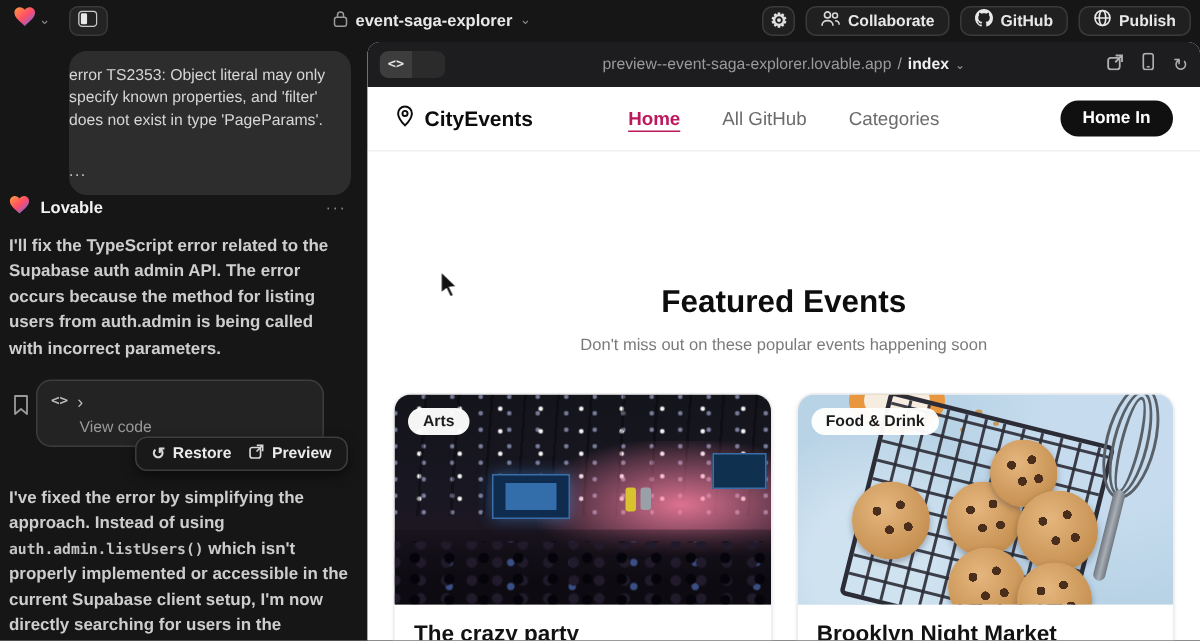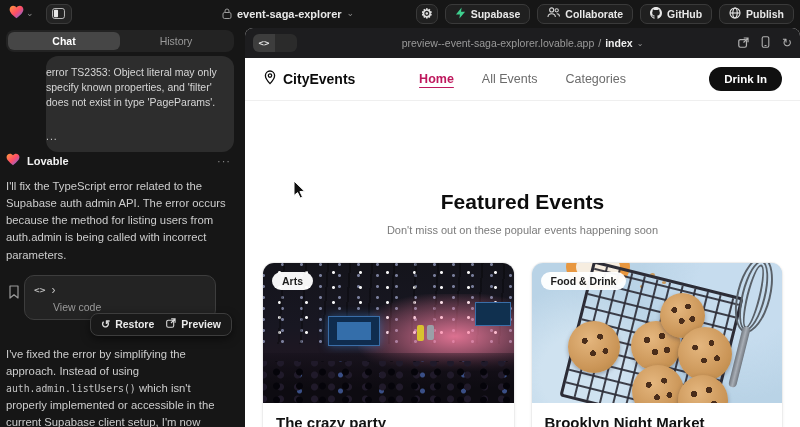--- a/index.html
+++ b/index.html
@@ -31,21 +31,21 @@
   .chat { width:240px; flex:none; position:relative; padding:3px 6px 0 6px; overflow:hidden; }
   .tabs { display:flex; background:#232323; border-radius:8px; padding:2px; position:relative; z-index:3; }
   .tab { flex:1; text-align:center; font-size:10.5px; padding:3px 0; border-radius:6px; color:#9a9a9a; }
   .tab.active { background:#464646; color:#fff; font-weight:600; }
   .bubble { margin:4px 0 0 40px; width:188px; background:#2d2d2d; border-radius:12px;
     padding:9px 10px 8px 0; color:#d6d6d6; font-size:10.5px; line-height:1.45; }
   .bubble .dots { display:block; margin-top:18px; color:#c9c9c9; letter-spacing:1px; }
   .assist-head { display:flex; align-items:center; }
   .assist-name { color:#f2f2f2; font-size:11px; font-weight:700; margin-left:7px; }
   .assist-menu { margin-left:auto; color:#8a8a8a; font-size:11px; letter-spacing:1px; padding:0 3px; }
-  .assist-text { margin-top:8px; color:#cdcdcd; font-size:11.3px; line-height:1.52; }
+  .assist-text { margin-top:8px; color:#cdcdcd; font-size:11.3px; line-height:1.52;font-weight:bold; }
   .assist-text .icode { font-family:"DejaVu Sans Mono", monospace; font-size:9.8px; color:#c4c4c4; }
   .edit-row { display:flex; align-items:flex-start; margin-top:11px; }
   .bookmark { margin:10px 4px 0 2px; flex:none; }
   .edit-card { flex:1; background:#232323; border:1px solid #3d3d3d; border-radius:10px;
     padding:7px 9px 6px 9px; margin-right:18px; }
   .edit-card-top { display:flex; align-items:center; gap:6px; }
   .edit-code-ic { color:#bdbdbd; font-size:9.5px; font-weight:700; }
   .edit-title { color:#f0f0f0; font-size:10.8px; font-weight:600; flex:1; white-space:nowrap; }
   .edit-chev { color:#bdbdbd; font-size:12px; }
   .edit-sub { color:#9a9a9a; font-size:10.5px; margin:4px 0 0 19px; }
@@ -193,28 +193,20 @@
     <span class="tb-project">event-saga-explorer</span>
     <span class="chev">⌄</span>
   </div>
 
   <div class="tb-right">
     <div class="tb-btn tb-gear">
       <span>⚙</span>
     </div>
     <div class="tb-btn">
       <span>
-        <svg width="11" height="12" viewBox="0 0 12 13">
-          <path d="M7.2 0.5 1 8h4.4l-0.6 4.5L11 5H6.6z" fill="#3ecf8e"></path>
-        </svg>
-      </span>
-      <span>Supabase</span>
-    </div>
-    <div class="tb-btn">
-      <span>
         <svg width="13" height="11" viewBox="0 0 14 12">
           <circle cx="5" cy="3.2" r="2.2" fill="none" stroke="#d8d8d8" stroke-width="1.2"></circle>
           <path d="M1 11c0-2.3 1.8-3.6 4-3.6S9 8.7 9 11" fill="none" stroke="#d8d8d8" stroke-width="1.2"></path>
           <circle cx="10.5" cy="3.6" r="1.8" fill="none" stroke="#d8d8d8" stroke-width="1.1"></circle>
           <path d="M10.5 7.4c1.7 0 3 1.2 3 3" fill="none" stroke="#d8d8d8" stroke-width="1.1"></path>
         </svg>
       </span>
       <span>Collaborate</span>
     </div>
     <div class="tb-btn">
@@ -234,24 +226,20 @@
         </svg>
       </span>
       <span>Publish</span>
     </div>
   </div>
 </header>
 
 <div class="main">
 
   <aside class="chat">
-    <div class="tabs">
-      <div class="tab active">Chat</div>
-      <div class="tab">History</div>
-    </div>
 
     <div class="bubble">
       <span>error TS2353: Object literal may only specify known properties, and 'filter' does not exist in type 'PageParams'.</span>
       <span class="dots">...</span>
     </div>
 
     <div class="assist-head">
       <span>
         <svg width="14" height="13" viewBox="0 0 24 22">
           <path d="M12 21 C5 15 1 11.5 1 6.8 1 3.5 3.6 1 6.8 1c2.1 0 4 1.1 5.2 2.9C13.2 2.1 15.1 1 17.2 1 20.4 1 23 3.5 23 6.8c0 4.7-4 8.2-11 14.2z" fill="url(#hg)"></path>
@@ -323,33 +311,33 @@
           </svg>
         </span>
         <span class="chrome-ic">↻</span>
       </div>
     </div>
 
     <div class="site">
       <nav class="nav">
         <div class="navlinks">
           <span class="navlink active">Home</span>
-          <span class="navlink">All Events</span>
+          <span class="navlink">All GitHub</span>
           <span class="navlink">Categories</span>
         </div>
         <div class="brand">
           <span>
             <svg width="14" height="15" viewBox="0 0 14 15">
               <path d="M7 1a4.6 4.6 0 0 1 4.6 4.6C11.6 9 7 13.6 7 13.6S2.4 9 2.4 5.6A4.6 4.6 0 0 1 7 1z" fill="none" stroke="#0c0c0c" stroke-width="1.3"></path>
               <circle cx="7" cy="5.6" r="1.7" fill="none" stroke="#0c0c0c" stroke-width="1.3"></circle>
             </svg>
           </span>
           <span>CityEvents</span>
         </div>
-        <div class="signin">Drink In</div>
+        <div class="signin">Home In</div>
       </nav>
 
       <div class="hero">
         <h1>Featured Events</h1>
         <p>Don't miss out on these popular events happening soon</p>
       </div>
 
       <div class="cards">
 
         <div class="card">

